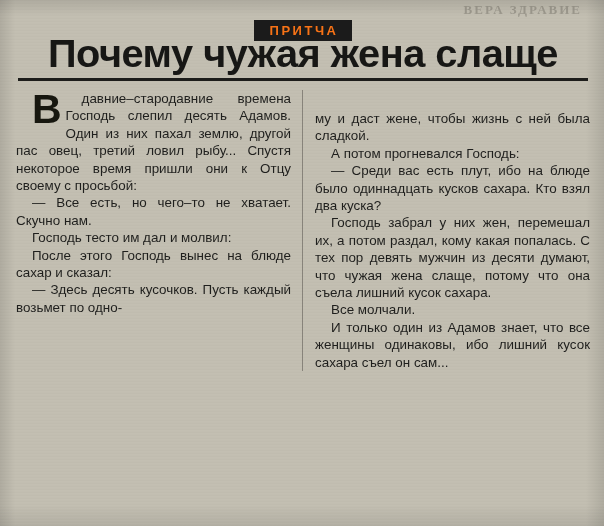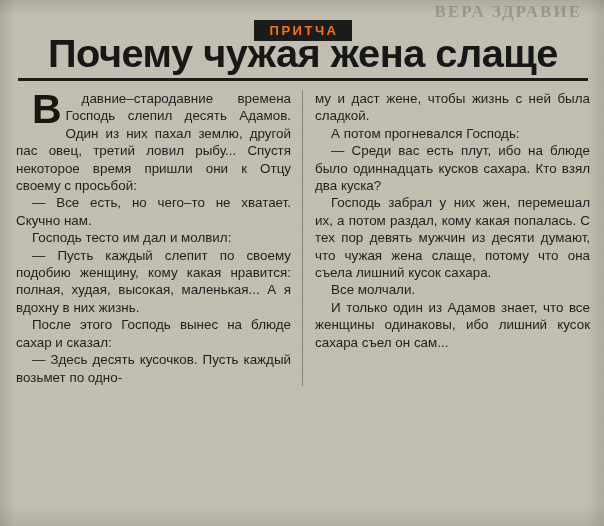--- a/index.html
+++ b/index.html
@@ -40,21 +40,21 @@
   
   .bleed {
     position: absolute;
     top: 2px;
     left: 0;
     right: 0;
     height: 26px;
     overflow: hidden;
     opacity: 0.30;
     color: #4a463e;
-    font-size: 17px;
+    font-size: 13px;
     font-weight: bold;
     letter-spacing: 2px;
     font-family: "Liberation Serif", serif;
     white-space: nowrap;
     text-align: right;
     padding-right: 22px;
     box-sizing: border-box;
   }
 
   
@@ -107,21 +107,21 @@
     box-sizing: border-box;
     font-family: "Liberation Sans", sans-serif;
     font-size: 13.4px;
     line-height: 17.4px;
     color: #1f1f1d;
     text-align: justify;
     text-justify: inter-word;
     hyphens: manual;
   }
   .col.left  { padding-right: 11px; border-right: 1px solid rgba(40,38,33,0.38); }
-  .col.right { padding-left: 12px; }
+  .col.right { padding-left: 12px; margin-top: 20px; }
 
   .col p {
     margin: 0;
     text-indent: 16px;
   }
   .col p.noindent { text-indent: 0; }
   .col p.dash { text-indent: 16px; }
 
   
   .dropcap-p {
@@ -150,21 +150,20 @@
 
   <h1 class="headline">Почему чужая жена слаще</h1>
   <div class="rule"></div>
 
   <div class="cols">
 
     <div class="col left">
       <p class="dropcap-p"><span class="dropcap">В</span><span>давние–стародавние времена Господь слепил десять Адамов. Один из них пахал землю, другой пас овец, третий ловил рыбу... Спустя некоторое время пришли они к Отцу своему с просьбой:</span></p>
       <p class="dash">— Все есть, но чего–то не хватает. Скучно нам.</p>
       <p>Господь тесто им дал и молвил:</p>
-      <p class="dash">— Пусть каждый слепит по своему подобию женщину, кому какая нравится: полная, худая, высокая, маленькая... А я вдохну в них жизнь.</p>
       <p>После этого Господь вынес на блюде сахар и сказал:</p>
       <p class="dash">— Здесь десять кусочков. Пусть каждый возьмет по одно-</p>
     </div>
 
     <div class="col right">
       <p class="noindent">му и даст жене, чтобы жизнь с ней была сладкой.</p>
       <p>А потом прогневался Господь:</p>
       <p class="dash">— Среди вас есть плут, ибо на блюде было одиннадцать кусков сахара. Кто взял два куска?</p>
       <p>Господь забрал у них жен, перемешал их, а потом раздал, кому какая попалась. С тех пор девять мужчин из десяти думают, что чужая жена слаще, потому что она съела лишний кусок сахара.</p>
       <p>Все молчали.</p>

